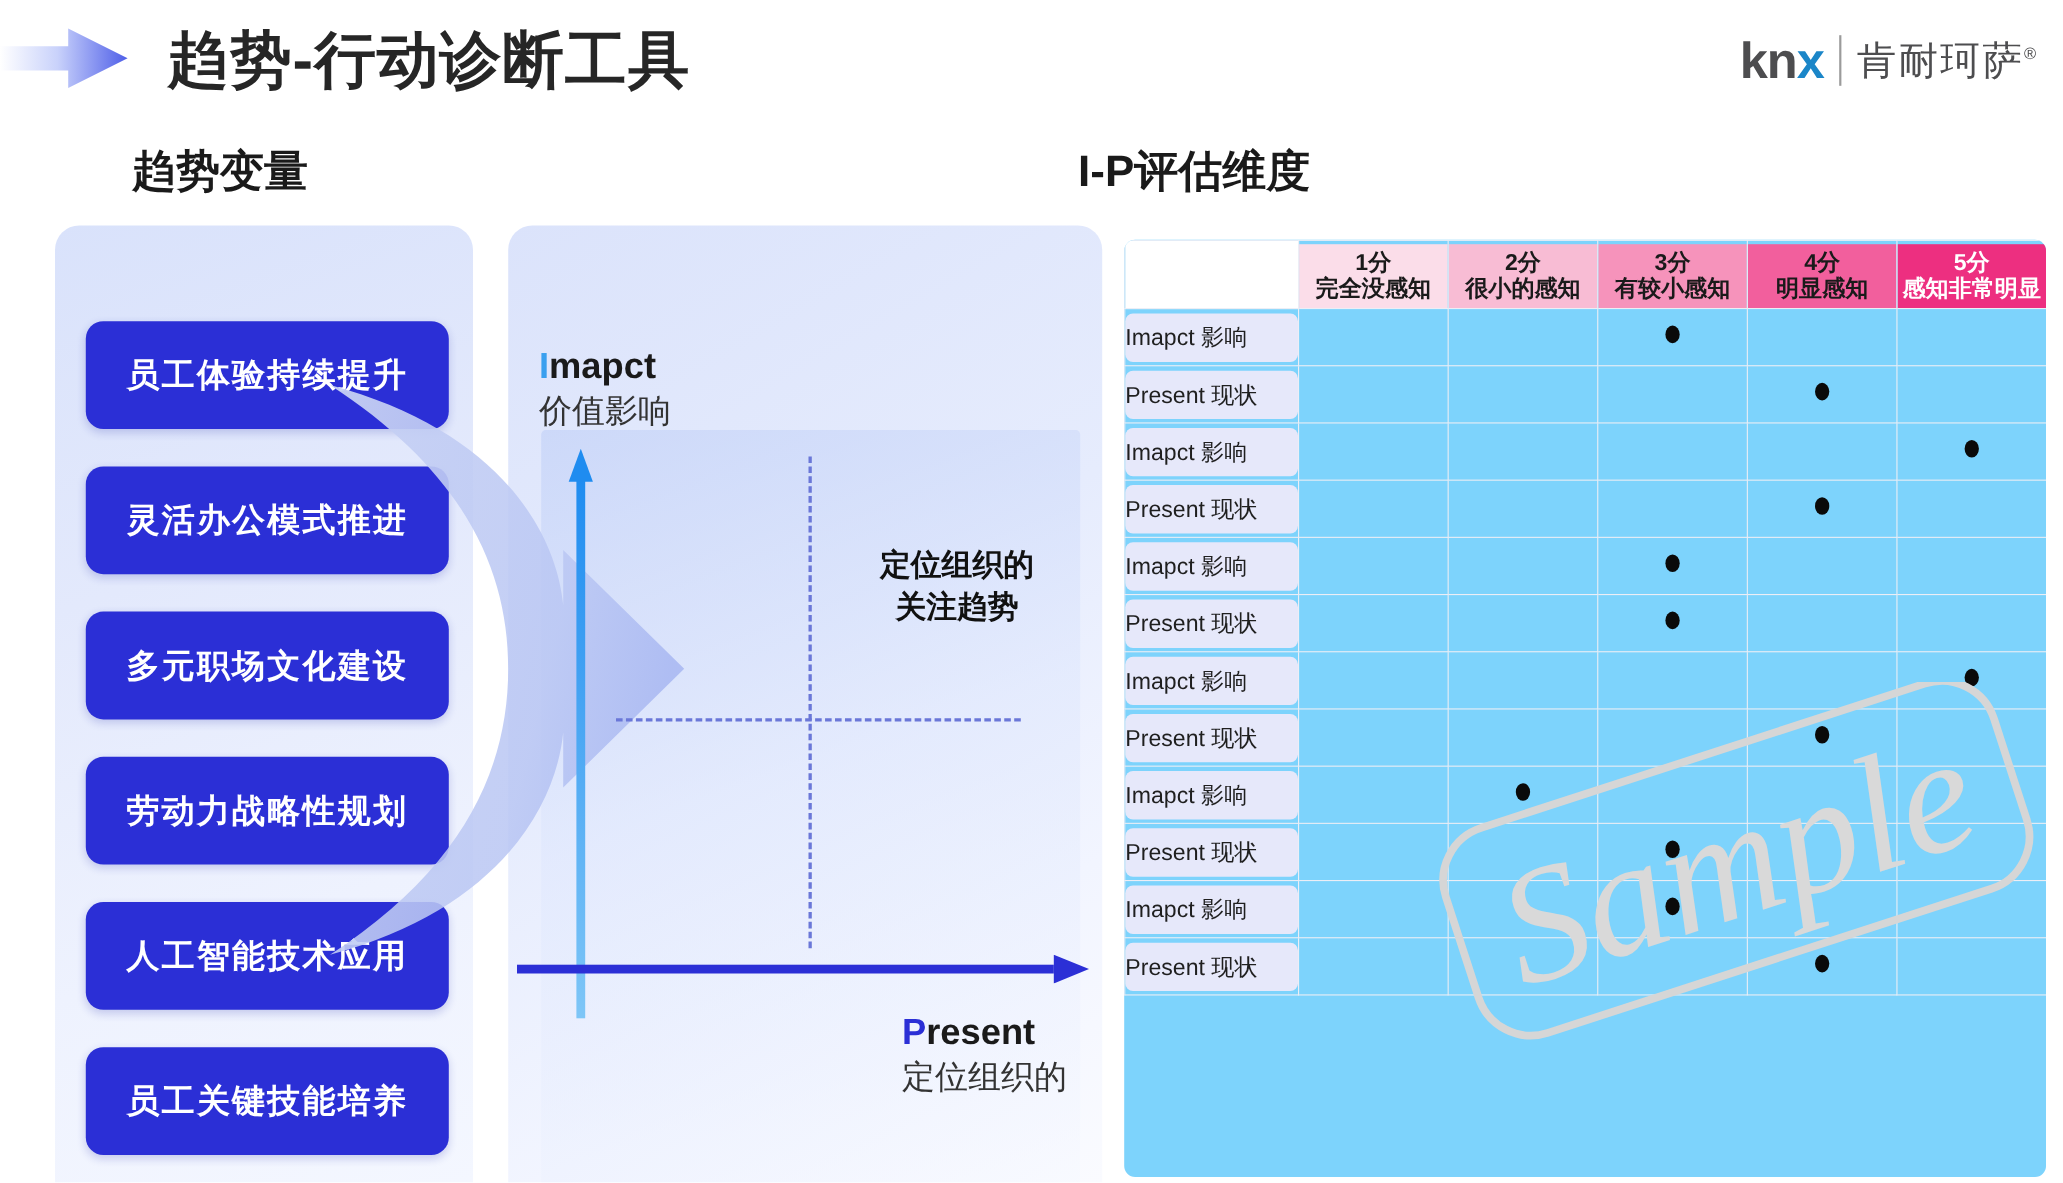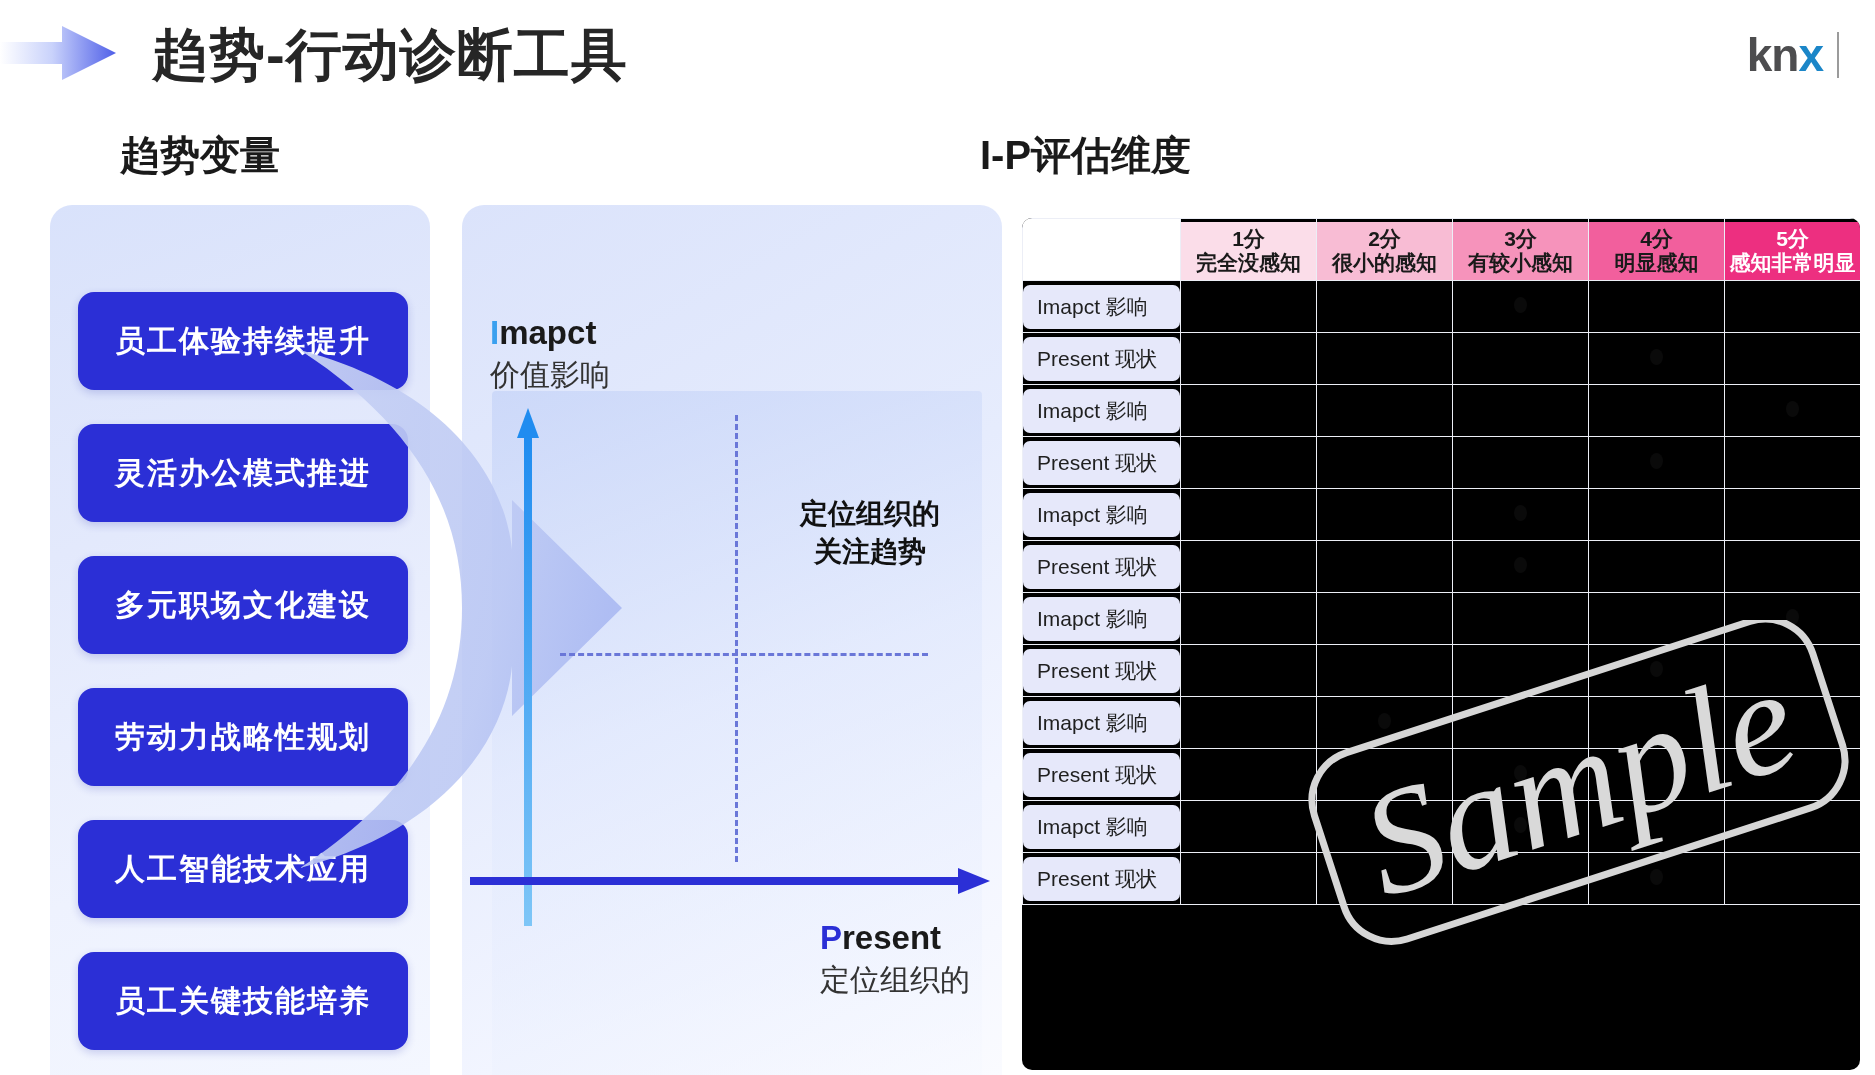--- a/index.html
+++ b/index.html
@@ -80,41 +80,41 @@
             border-top: 3px dashed #6a77d8; }
   .center-note {
     position: absolute; left: 755px; top: 495px; width: 230px;
     font-size: 28px; font-weight: bold; color: #111; line-height: 1.35;
     text-align: center; white-space: nowrap;
   }
 
   
   .table-wrap {
     position: absolute; left: 1022px; top: 218px; width: 838px; height: 852px;
-    background: #000000; border-radius: 10px; overflow: hidden;
+    background: #7dd3fc; border-radius: 10px; overflow: hidden;
   }
   table.grid { width: 100%; border-collapse: collapse; table-layout: fixed; }
   table.grid td, table.grid th { border: 1px solid #eceef6; padding: 0; }
   .col-label { width: 158px; }
   .col-score { width: 136px; }
 
   thead th { height: 62px; vertical-align: bottom; border: none; }
   .hdr-blank { background: #fff; border:none; }
   .hdr-cell {
     height: 58px; display: flex; flex-direction: column;
     align-items: center; justify-content: center;
     font-size: 21px; color: #1a1a1a; line-height: 1.16; white-space: nowrap;
   }
   .hdr-cell .num { font-size: 21px; }
   .hdr-cell .txt { font-size: 21px; }
   .hdr-wrap { padding: 0 3px; }
 
   tbody tr { height: 52px; }
   .rowlabel {
-    font-size: 21px; color: #1f1f1f; padding-left: 14px;
+    font-size: 21px; color: #1f1f1f; 
     background: #e6e8fa; border-radius: 7px; height: 44px;
     display: flex; align-items: center; white-space: nowrap;
   }
   td.lblcell { border: none; padding: 4px 10px 4px 0; }
   .dotcell { text-align: center; vertical-align: middle; }
   .dot {
     display: inline-block; width: 13px; height: 16px; border-radius: 50%;
     background: #0a0a0a;
   }
 
@@ -140,20 +140,23 @@
     <path d="M0,20 L62,20 L62,4 L116,31 L62,58 L62,42 L0,42 Z" fill="url(#gDeco)"></path>
   </svg>
 
   <div class="page-title">趋势-行动诊断工具</div>
 
   <div class="logo">
     <div class="logo-knx">
       <span class="logo-kn">kn</span><span class="logo-x">x</span>
     </div>
     <div class="logo-bar"></div>
+    <div class="logo-cn">
+      <span>肯耐珂萨</span><span class="logo-reg">®</span>
+    </div>
   </div>
 
   <div class="sec-head left">趋势变量</div>
   <div class="sec-head right">I-P评估维度</div>
 
   <div class="left-panel"></div>
   <div class="var-list">
     <div class="var-btn">员工体验持续提升</div>
     <div class="var-btn">灵活办公模式推进</div>
     <div class="var-btn">多元职场文化建设</div>

